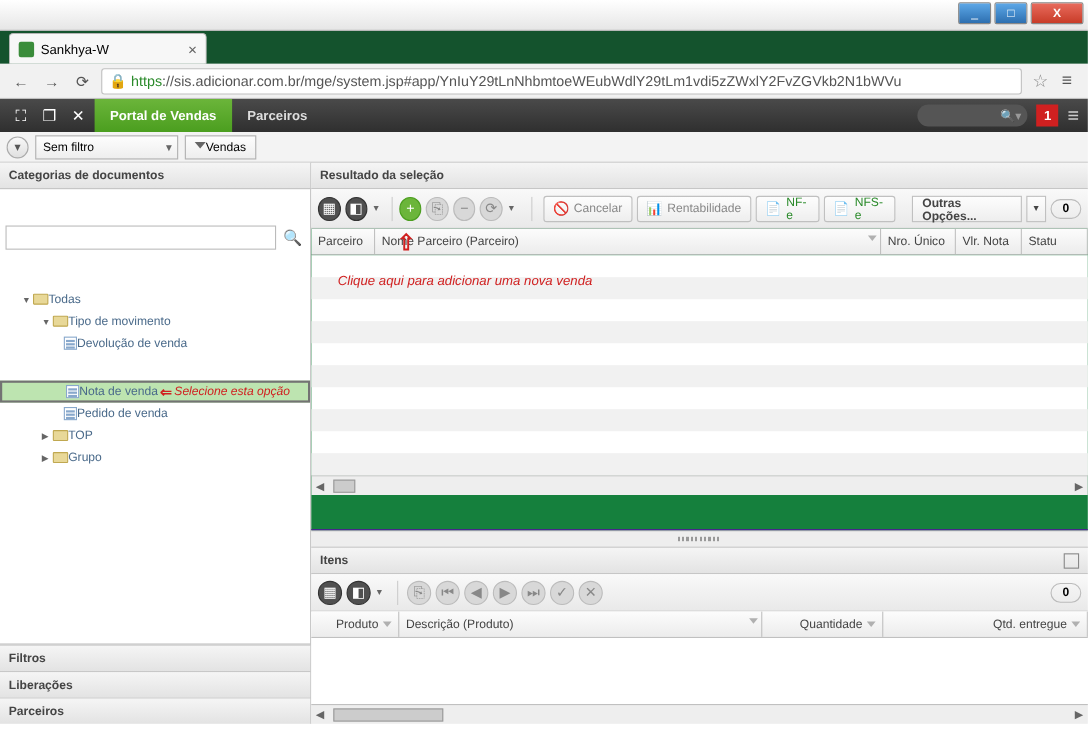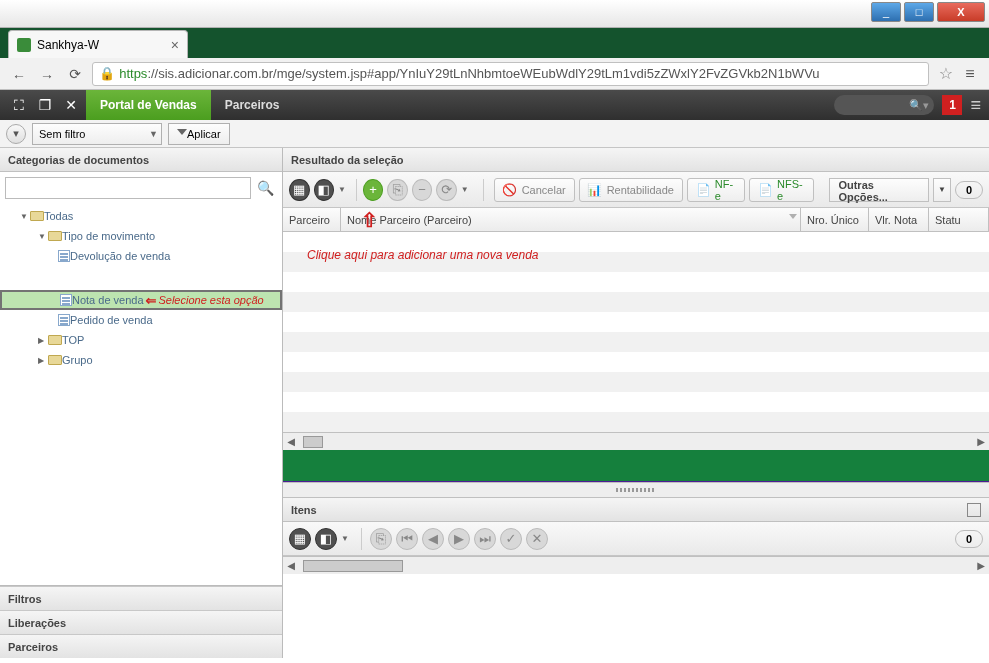--- a/index.html
+++ b/index.html
@@ -44,21 +44,21 @@
 .filter-bar { height: 28px; background: #f3f3f3; border-bottom: 1px solid #c5c5c5; display:flex; align-items:center; padding: 0 6px; gap: 6px;}
 .filter-cog { width:20px; height:20px; border-radius:50%; border:1px solid #aaa; background:linear-gradient(#f8f8f8,#e0e0e0); display:flex; align-items:center; justify-content:center; font-size:11px; color:#555; cursor:pointer;}
 .filter-dd { flex: 0 0 130px; height:22px; border:1px solid #b0b0b0; background:linear-gradient(#fdfdfd,#eee); display:flex; align-items:center; padding:0 6px; font-size:11px; position:relative;}
 .filter-dd .dd-arrow{position:absolute; right:3px; font-size:9px; color:#666;}
 .applic-btn { height:22px; border:1px solid #b0b0b0; background:linear-gradient(#fdfdfd,#eee); display:flex; align-items:center; padding:0 8px; font-size:11px; cursor:pointer;}
 .funnel{width:10px;height:10px;display:inline-block;}
 .funnel::before{content:"";display:block;width:0;height:0;border-left:5px solid transparent;border-right:5px solid transparent;border-top:6px solid #666;}
 
 
 .main-wrap { display: flex; height: calc(663px - 28px - 30px - 32px - 30px - 28px - 5px); }
-.left-panel { width: 283px; border-right: 1px solid #bbb; display:flex; flex-direction:column; background:#fff;}
+.left-panel { width: 283px; border-right: 1px solid #bbb; display:flex; flex-direction:column; background:#fff;gap:28px;}
 .panel-header { height: 24px; background: linear-gradient(#f5f5f5,#e3e3e3); border-bottom:1px solid #c0c0c0; display:flex; align-items:center; padding: 0 8px; font-size:11px; font-weight:bold; color:#444;}
 .search-row { display:flex; padding:5px; gap:4px;}
 .search-row input { flex:1; height:22px; border:1px solid #bbb; padding:0 4px; font-size:11px;}
 .mag-icon{width:22px; height:22px; display:flex; align-items:center; justify-content:center; font-size:14px; color:#555; cursor:pointer;}
 .tree { flex:1; overflow:auto; font-size:11px; color:#4a6a8a; padding: 2px 0; position:relative;}
 .tree-row { display:flex; align-items:center; height:20px; padding-left: 6px; cursor:pointer;}
 .toggle-tri{ font-size:8px; color:#666; width:10px;}
 .folder-ico{width:14px;height:10px;background:#e8d898;border:1px solid #c0a850;border-radius:1px;}
 .doc-ico{width:12px;height:12px;border:1px solid #88a8cc;background:#fff;display:inline-block;}
 .doc-ico::after{content:"";display:block;width:8px;height:2px;background:#88a8cc;margin:2px auto 0;box-shadow:0 3px 0 #88a8cc,0 6px 0 #88a8cc;}
@@ -156,21 +156,21 @@
 </div>
 
 <div class="filter-bar">
   <div class="filter-cog">▾</div>
   <div class="filter-dd">
     <span>Sem filtro</span>
     <span class="dd-arrow">▼</span>
   </div>
   <div class="applic-btn">
     <span class="funnel"></span>
-    <span>Aplicar</span>
+    <span>Vendas</span>
   </div>
 </div>
 
 <div class="main-wrap">
 
   <div class="left-panel">
     <div class="panel-header">Categorias de documentos</div>
     <div class="search-row">
       <input type="text" style="">
       <div class="mag-icon">🔍</div>
@@ -301,20 +301,40 @@
         <div style="width:1px;height:22px;background:#ccc;margin:0 4px;"></div>
         <div class="tbtn grey">⎘</div>
         <div class="tbtn grey">⏮</div>
         <div class="tbtn grey">◀</div>
         <div class="tbtn grey">▶</div>
         <div class="tbtn grey">⏭</div>
         <div class="tbtn grey">✓</div>
         <div class="tbtn grey">✕</div>
         <div class="count-pill">0</div>
       </div>
+      <div class="itens-grid">
+        <div class="itens-cols">
+          <div class="col-h" style="width:80px;">
+              <span class="result-row-label">Produto</span>
+              <span class="funnel-mini" style="margin-left:4px;position:static;"></span>
+            </div>
+          <div class="col-h" style="width:330px;">
+              <span>Descrição (Produto)</span>
+              <span class="funnel-mini"></span>
+            </div>
+          <div class="col-h" style="width:110px;">
+              <span class="result-row-label">Quantidade</span>
+              <span class="funnel-mini" style="margin-left:4px;position:static;"></span>
+            </div>
+          <div class="col-h" style="flex:1;">
+              <span class="result-row-label">Qtd. entregue</span>
+              <span class="funnel-mini" style="margin-left:4px;position:static;"></span>
+            </div>
+        </div>
+      </div>
       <div class="hscroll">
         <span class="arrow">◀</span>
           <div class="thumb" style="width:100px;"></div>
           <div class="track"></div>
           <span class="arrow">▶</span>
       </div>
     </div>
   </div>
 </div>
 

